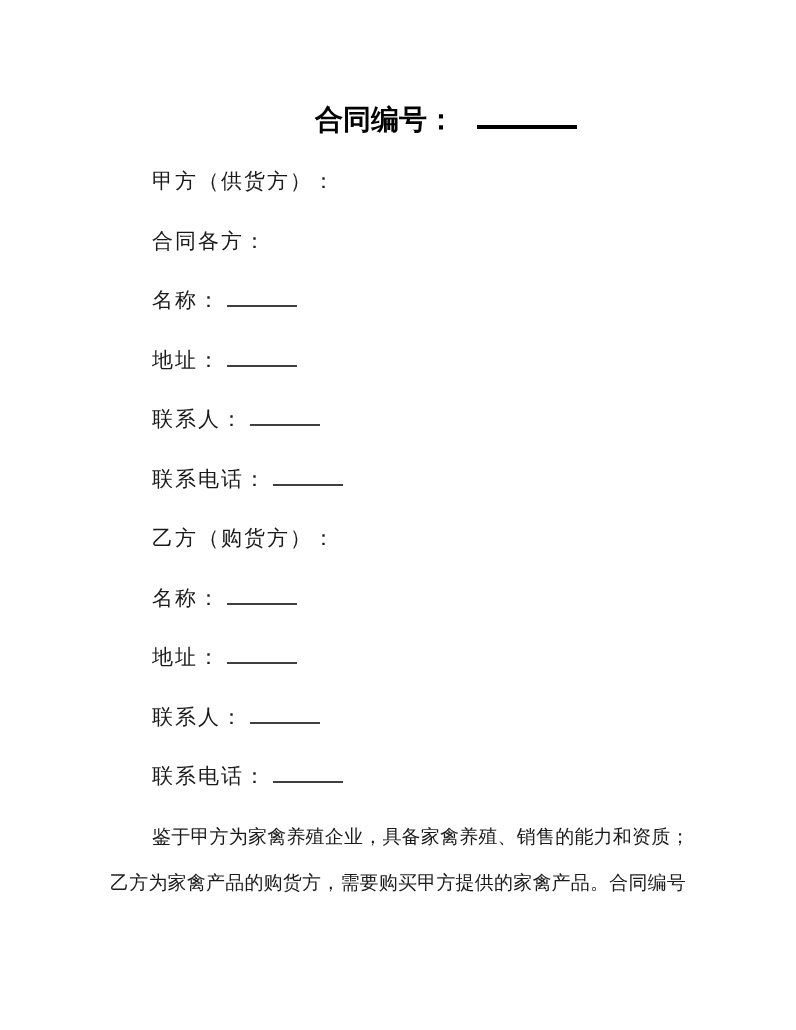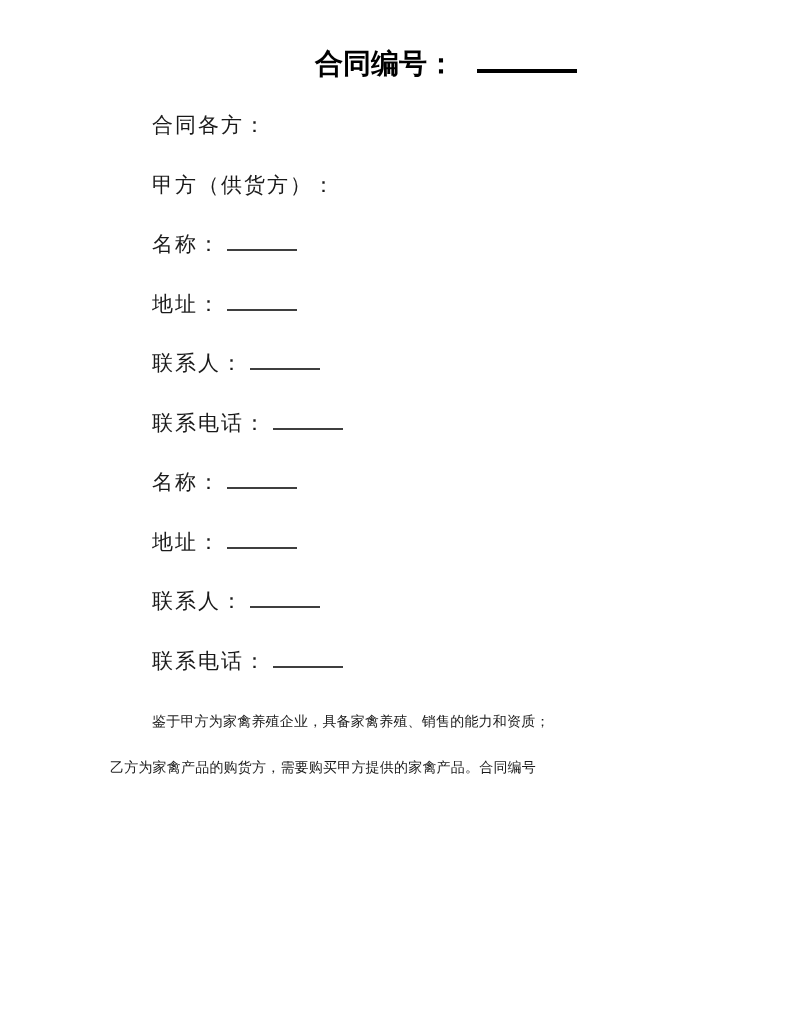--- a/index.html
+++ b/index.html
@@ -10,21 +10,21 @@
   .page {
     position: relative;
     width: 796px;
     height: 1030px;
     background: #ffffff;
     overflow: hidden;
     font-family: "Liberation Sans", sans-serif;
     color: #1a1a1a;
   }
   .title {
-    padding-top: 44px;
+    padding-top: 100px;
     height: 40px;
     line-height: 40px;
     text-align: center;
     font-size: 28px;
     font-weight: bold;
     color: #000000;
     white-space: nowrap;
   }
   .title-inner {
     display: inline-block;
@@ -52,21 +52,21 @@
   .blank {
     display: inline-block;
     width: 70px;
     height: 2px;
     border-bottom: 2px solid #3f3f3f;
     margin-left: 6px;
   }
   .paragraph {
     margin-top: 8px;
     padding: 0 110px 0 110px;
-    font-size: 14px;
+    font-size: 19px;
     line-height: 46px;
     letter-spacing: 0.2px;
     color: #1a1a1a;
   }
   .para-line {
     white-space: nowrap;
   }
   .para-line.indent {
     text-indent: 42px;
   }
@@ -75,36 +75,39 @@
 <body>
 
 <div class="page">
 
   <div class="title">
     <span class="title-inner"><span>合同编号：</span><span class="title-blank"></span></span>
   </div>
 
   <div class="fields">
     <div class="field-row">
-      <span>合同各方：</span>
+      <span>甲方（供货方）：</span>
     </div>
     <div class="field-row">
-      <span>甲方（供货方）：</span>
+      <span>合同各方：</span>
     </div>
     <div class="field-row">
       <span>名称：</span><span class="blank"></span>
     </div>
     <div class="field-row">
       <span>地址：</span><span class="blank"></span>
     </div>
     <div class="field-row">
       <span>联系人：</span><span class="blank"></span>
     </div>
     <div class="field-row">
       <span>联系电话：</span><span class="blank"></span>
+    </div>
+    <div class="field-row">
+      <span>乙方（购货方）：</span>
     </div>
     <div class="field-row">
       <span>名称：</span><span class="blank"></span>
     </div>
     <div class="field-row">
       <span>地址：</span><span class="blank"></span>
     </div>
     <div class="field-row">
       <span>联系人：</span><span class="blank"></span>
     </div>

